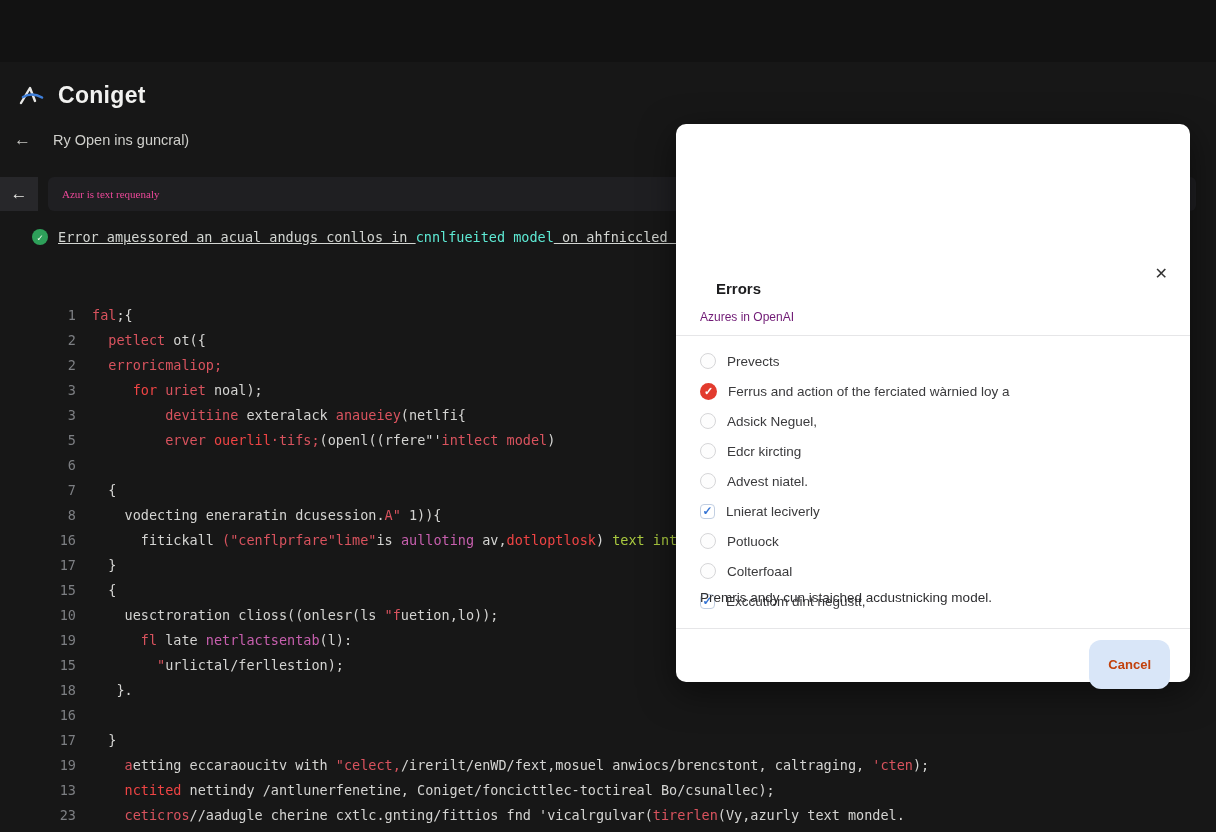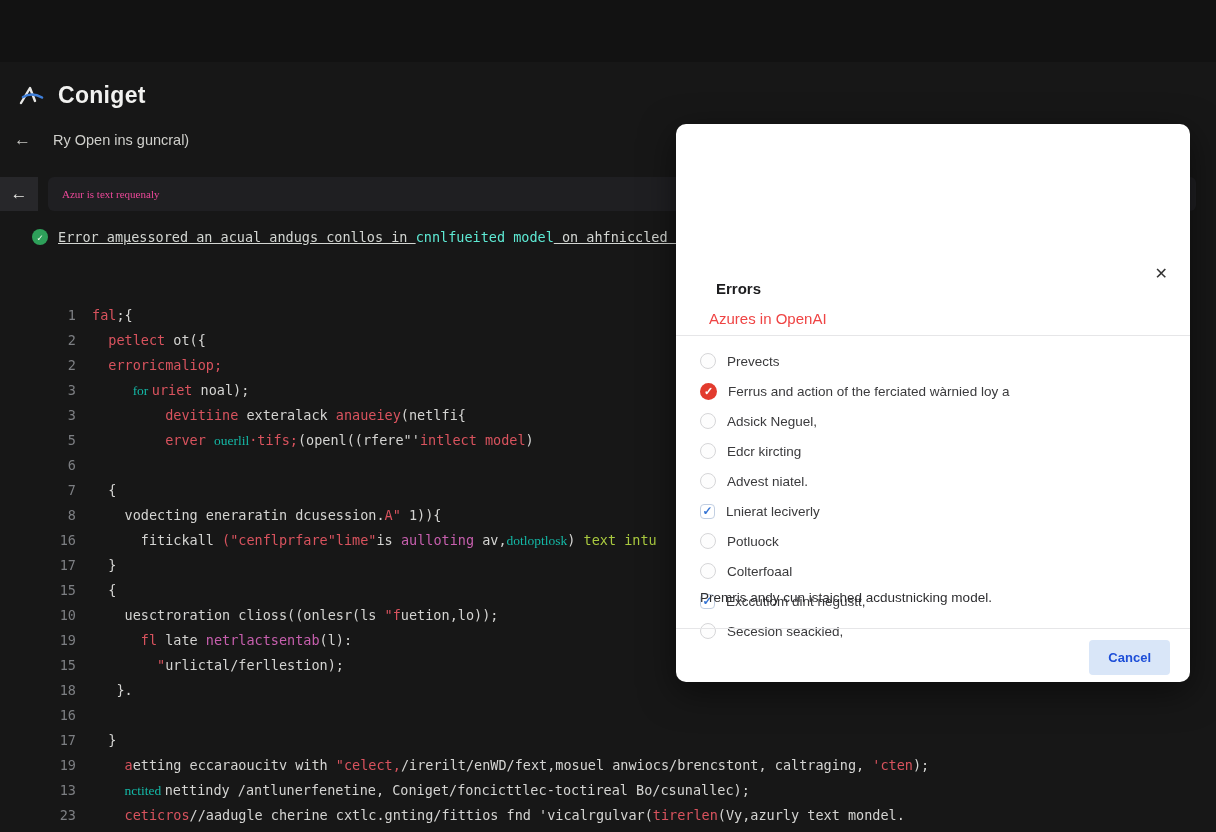--- a/index.html
+++ b/index.html
@@ -39,45 +39,45 @@
 
   
   .code{position:absolute;left:0;top:303px;width:1216px;
         font-family:"DejaVu Sans Mono",monospace;font-size:13.5px;line-height:25px;
         white-space:pre;}
   .cl{display:flex;height:25px;}
   .ln{width:76px;text-align:right;color:#7d7f83;flex:none;}
   .ct{margin-left:16px;}
   .tk-w{color:#d4d4d2;}
   .tk-r{color:#d9535e;margin-top:21px;}
-  .tk-b{color:#14b8a6;font-family:Liberation Serif, serif;}
+  .tk-b{color:#ef4444;}
   .tk-m{color:#c75fae;}
   .tk-g{color:#a9c93f;}
 
   
   .modal{position:absolute;left:676px;top:124px;width:514px;height:558px;background:#ffffff;
          border-radius:10px;box-shadow:0 10px 35px rgba(0,0,0,.5);color:#202022;}
   .modal-title{position:absolute;left:24px;top:140px;margin:16px;font-size:15px;font-weight:bold;color:#1d1d1f;}
   .modal-close{position:absolute;right:16px;top:134px;border:0;background:transparent;
                font-size:16px;color:#333;padding:6px;cursor:default;}
-  .modal-sub{position:absolute;left:24px;top:186px;font-size:15px;color:#ef4444;margin-left:9px;}
+  .modal-sub{position:absolute;left:24px;top:186px;font-size:12px;color:#701a75;}
   .mdiv1{position:absolute;left:0;top:211px;width:514px;height:1px;background:#e6e6e8;border:0;margin:0;}
   .modal-body{position:absolute;left:24px;top:222px;right:20px;}
   .opt{height:30px;display:flex;align-items:center;gap:11px;font-size:13.5px;color:#3a3a3c;}
   .radio{width:16px;height:16px;border-radius:50%;border:1.5px solid #d6d6d8;background:#fdfdfd;
          flex:none;box-sizing:border-box;}
   .redcheck{width:17px;height:17px;border-radius:50%;background:#e23b2e;color:#fff;flex:none;
             display:inline-flex;align-items:center;justify-content:center;font-size:11px;font-weight:bold;}
   .bluecheck{width:15px;height:15px;border-radius:4px;border:1.5px solid #c2cfe2;background:#fff;
              color:#3574d4;flex:none;display:inline-flex;align-items:center;justify-content:center;
              font-size:12px;font-weight:bold;box-sizing:border-box;}
   .modal-note{position:absolute;left:24px;top:466px;font-size:13.5px;color:#2e2e30;}
   .mdiv2{position:absolute;left:0;top:504px;width:514px;height:1px;background:#e6e6e8;border:0;margin:0;}
-  .cancel{position:absolute;right:20px;top:516px;border:0;background:#d9e6f8;color:#1d4ed8;
-          font-size:13px;font-weight:bold;padding:10px 19px;border-radius:4px;cursor:default;
+  .cancel{position:absolute;right:20px;top:516px;border:0;background:#d9e6f8;color:#c2410c;
+          font-size:13px;font-weight:bold;padding:17px 19px;border-radius:12px;cursor:default;
           font-family:"Liberation Sans",sans-serif;}
 </style>
 </head>
 <body>
 
 <div>
   <div class="topstrip"></div>
 
   <header class="app-header">
     <span class="logo">
@@ -145,22 +145,18 @@
           <span>Potluock</span>
         </div>
         <div class="opt">
           <span class="radio"></span>
           <span>Colterfoaal</span>
         </div>
         <div class="opt">
           <span class="bluecheck">✓</span>
           <span>Exccutiom dint negustt,</span>
         </div>
-        <div class="opt">
-          <span class="radio"></span>
-          <span>Secesion seackied,</span>
-        </div>
       </div>
     <div class="modal-note">Premris andy cun istaiched acdustnicking model.</div>
     <hr class="mdiv2">
     <button class="cancel">Cancel</button>
   </div>
 </div>
 
 </body></html>

